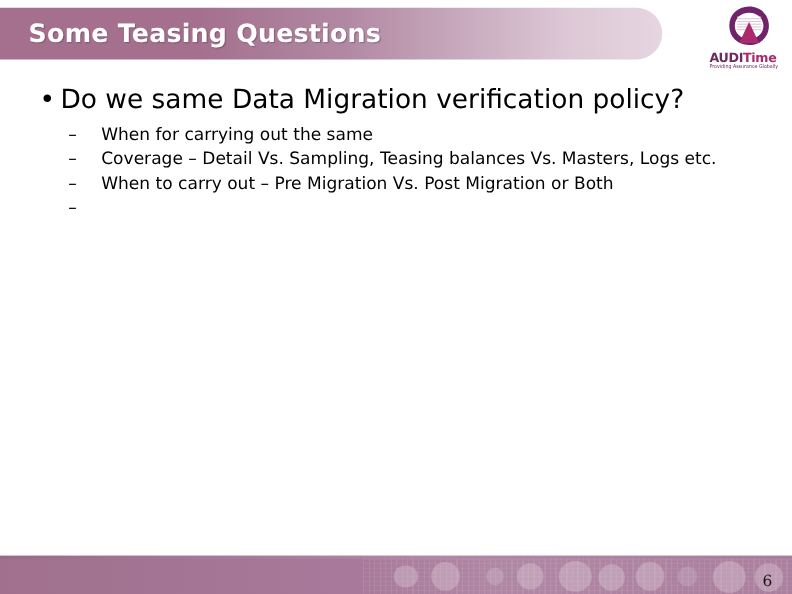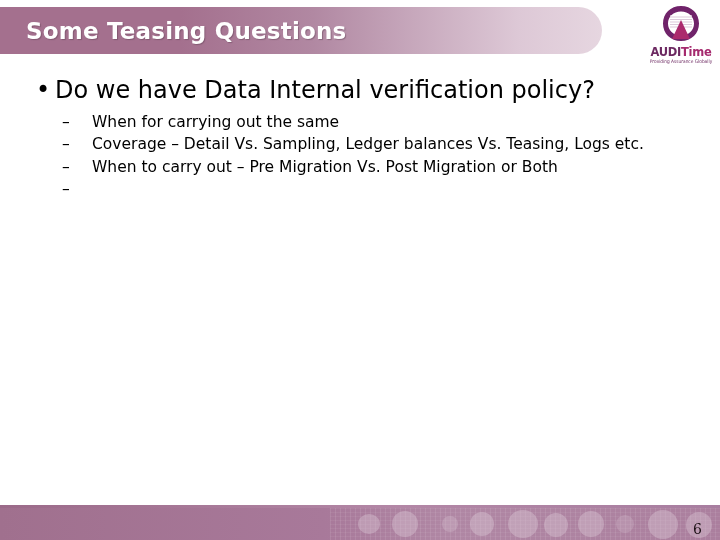--- a/index.html
+++ b/index.html
@@ -70,21 +70,20 @@
     text-shadow: 1px 1px 1px rgba(90,60,80,0.45);
   }
 
   
   .logo {
     position: absolute;
     left: 645px;
     top: 2px;
     width: 72px;
     height: 70px;
-    text-align: center;
   }
   .logo-mark {
     width: 46px;
     height: 44px;
     margin: 0 auto;
     display: block;
   }
   .logo-wordmark {
     font-family: "DejaVu Sans", sans-serif;
     font-weight: bold;
@@ -249,33 +248,33 @@
       <path d="M23 18 L32 37 L14 37 Z" fill="#ab2a6d"></path>
     </svg>
     <div class="logo-wordmark"><span>AUDI</span><span class="accent">Time</span></div>
     <div class="logo-tagline">Providing Assurance Globally</div>
   </div>
 
   <div class="content">
 
     <div class="l1">
       <span class="marker">•</span>
-      <span>Do we have Data Internal verification policy?</span>
+      <span>Do we same Data Migration verification policy?</span>
     </div>
 
     <div class="sublist">
 
       <div class="l2">
         <span class="marker">–</span>
         <span>When for carrying out the same</span>
       </div>
 
       <div class="l2">
         <span class="marker">–</span>
-        <span>Coverage – Detail Vs. Sampling, Ledger balances Vs. Teasing, Logs etc.</span>
+        <span>Coverage – Detail Vs. Sampling, Teasing balances Vs. Masters, Logs etc.</span>
       </div>
 
       <div class="l2">
         <span class="marker">–</span>
         <span>When to carry out – Pre Migration Vs. Post Migration or Both</span>
       </div>
 
       <div class="l2">
         <span class="marker">–</span>
       </div>

